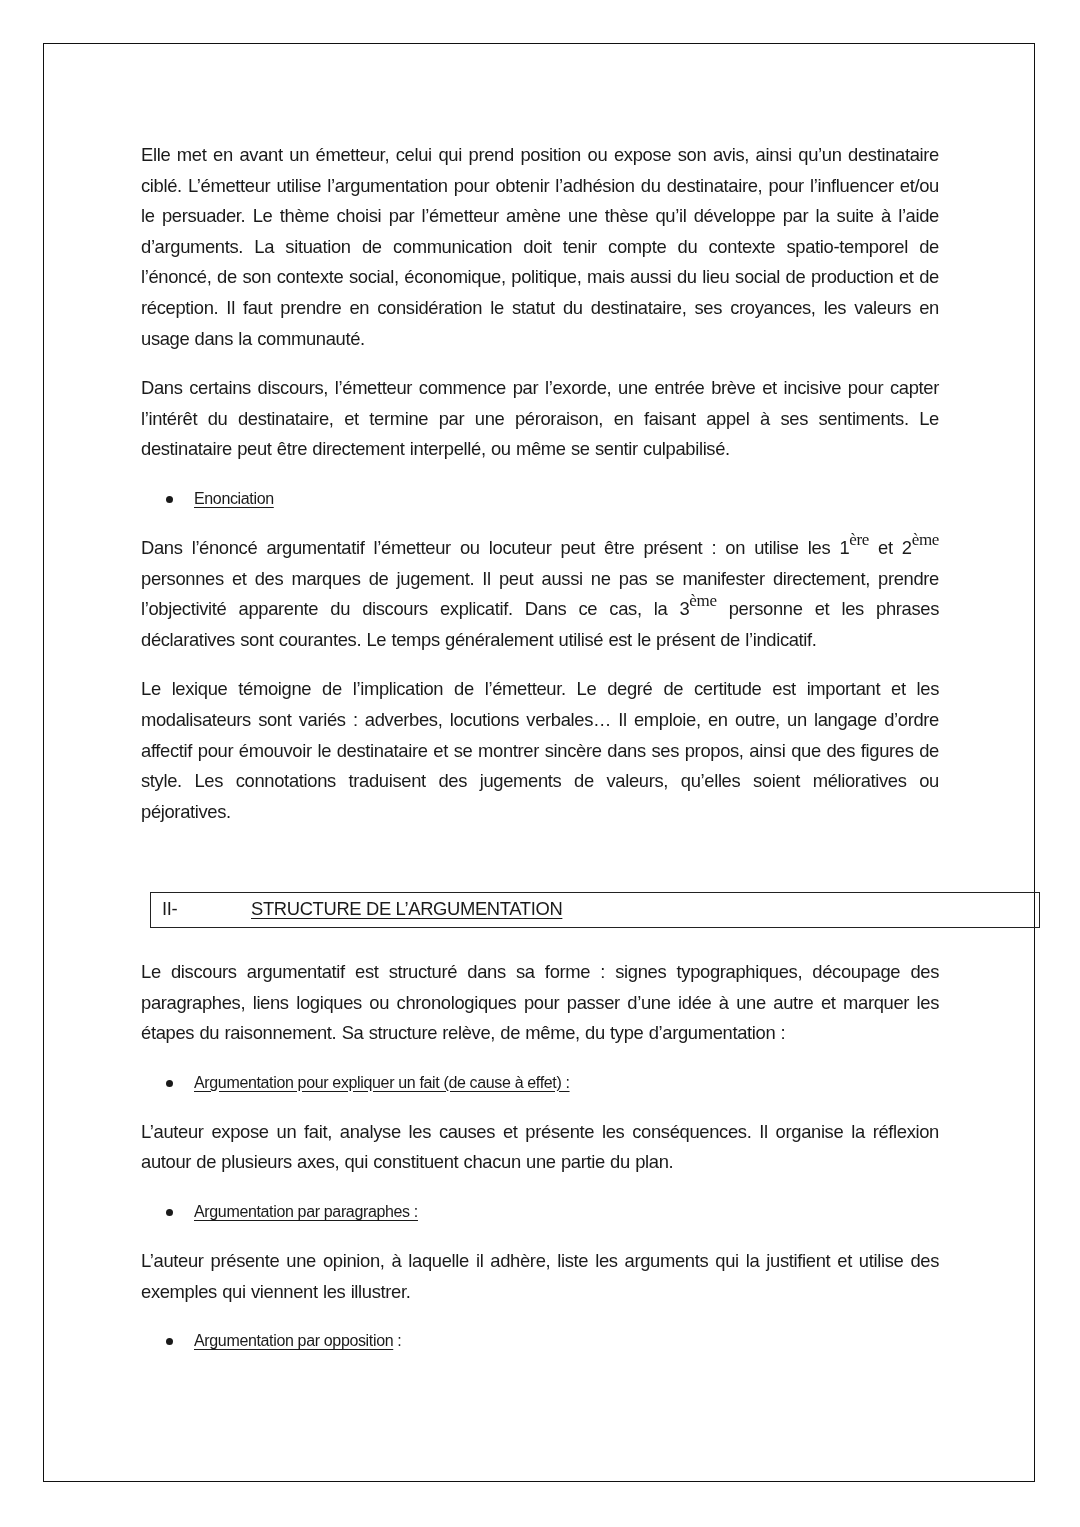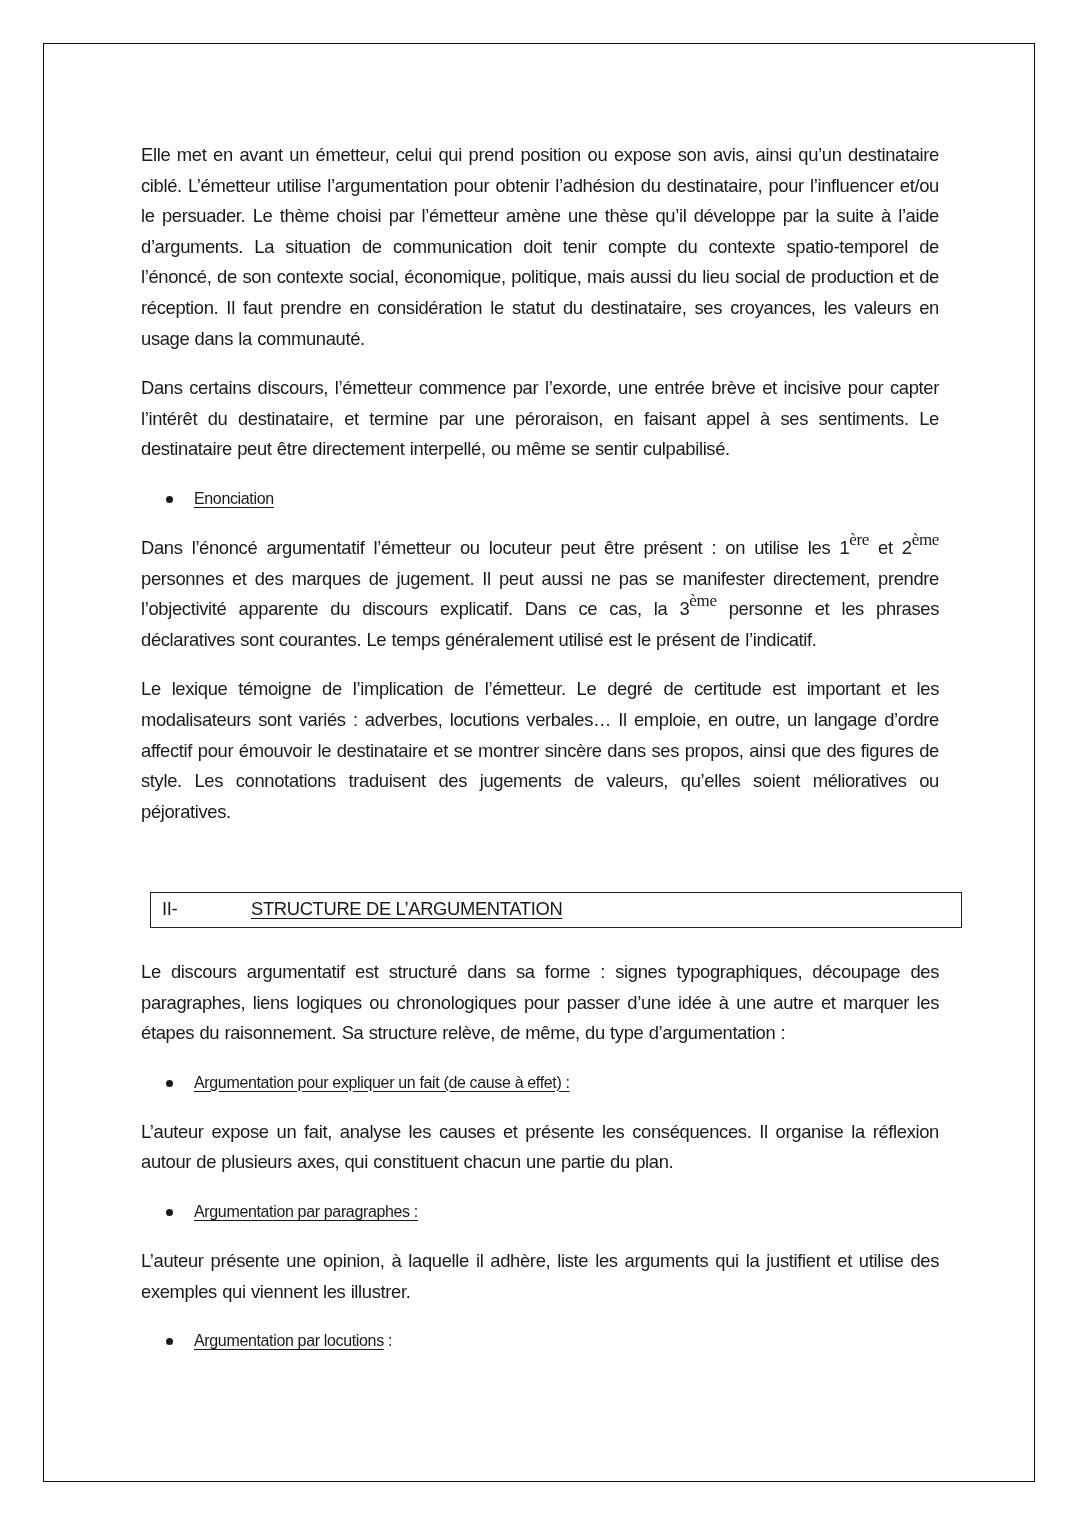--- a/index.html
+++ b/index.html
@@ -10,21 +10,21 @@
   .content { position: absolute; left: 129px; top: 128px; width: 822px; }
   p.par { margin: 12px; font-size: 18.4px; line-height: 30.6px; text-align: justify;
           letter-spacing: -0.35px; word-spacing: 0.5px; }
   p.par + p.par { margin-top: 19px; }
   .bullet { position: relative; font-size: 16px; line-height: 30px; margin: 19px 0 19px 0;
             padding-left: 65px; letter-spacing: -0.35px; }
   .bullet .dot { position: absolute; left: 37px; top: 12px; width: 7px; height: 7px;
                  border-radius: 50%; background: #1a1a1a; }
   .bullet .u { text-decoration: underline; text-underline-offset: 3px; }
   sup { font-size: 17px; line-height: 0; vertical-align: 9px; font-family: Liberation Serif, serif; }
-  .section-box { position: absolute; left: 150px; top: 892px; width: 812px; height: 36px;
+  .section-box { position: absolute; left: 150px; top: 892px; width: 890px; height: 36px;
                  border: 1.5px solid #222; box-sizing: border-box; font-size: 18.4px;
                  letter-spacing: -0.35px; }
   .section-box .num { position: absolute; left: 11px; top: 5px; }
   .section-box .title { position: absolute; left: 76px; top: 5px; text-decoration: underline;
                         text-underline-offset: 3px; margin-left: 24px; }
   .abs { position: absolute; left: 129px; width: 822px; }
 </style>
 </head>
 <body>
 
@@ -53,15 +53,15 @@
     <span class="u">Argumentation pour expliquer un fait (de cause à effet) :</span>
   </div>
   <p class="par">L’auteur expose un fait, analyse les causes et présente les conséquences. Il organise la réflexion autour de plusieurs axes, qui constituent chacun une partie du plan.</p>
   <div class="bullet">
     <span class="dot"></span>
     <span class="u">Argumentation par paragraphes :</span>
   </div>
   <p class="par">L’auteur présente une opinion, à laquelle il adhère, liste les arguments qui la justifient et utilise des exemples qui viennent les illustrer.</p>
   <div class="bullet">
     <span class="dot"></span>
-    <span class="u">Argumentation par locutions</span><span> :</span>
+    <span class="u">Argumentation par opposition</span><span> :</span>
   </div>
 </div>
 
 </body></html>

